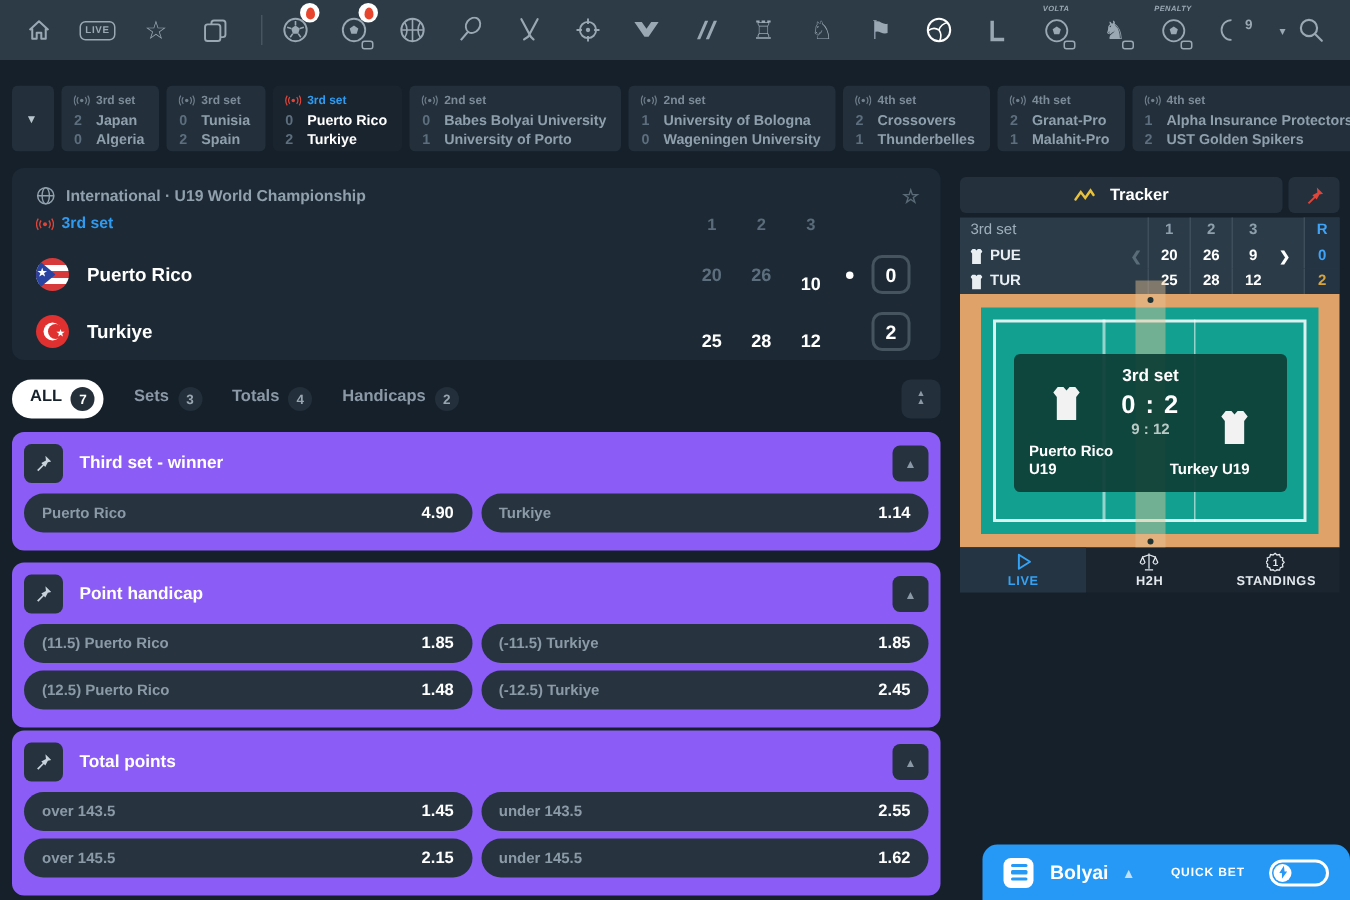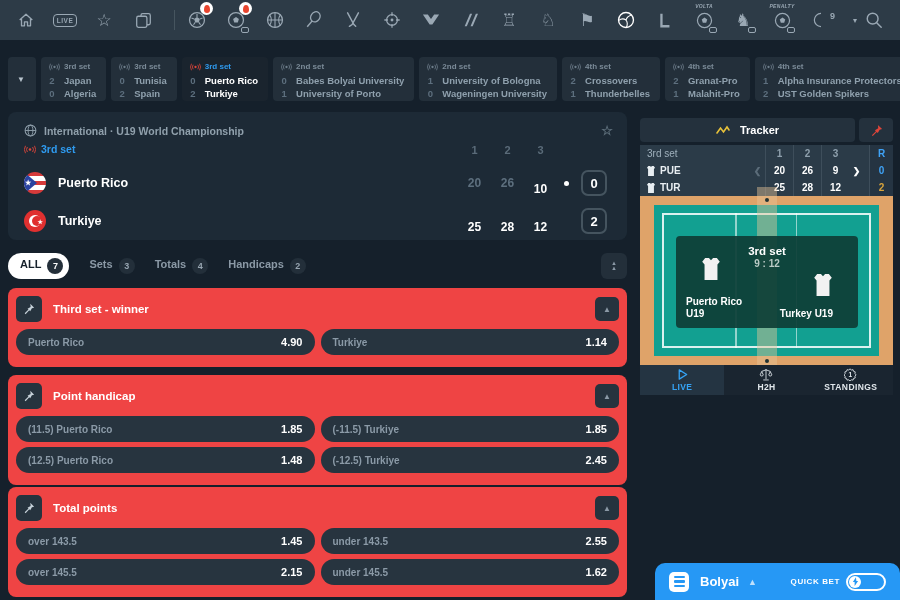--- a/index.html
+++ b/index.html
@@ -90,21 +90,21 @@
   .mtab { display:flex; gap:6px; font-size:11px; font-weight:bold; color:#8b99a6; }
   .mtab .cnt { width:16px; height:16px; border-radius:50%; background:#232f3a; color:#97a5b1;
     font-size:9px; display:flex; align-items:center; justify-content:center; }
   .mtab.active { background:#ffffff; color:#16212b; border-radius:14px; padding:5px 6px 5px 12px; }
   .mtab.active .cnt { background:#242f3a; color:#ffffff; }
   .collapse-all { margin-left:auto; width:26px; height:26px; background:#232f3a; border-radius:6px;
     display:flex; flex-direction:column; align-items:center; justify-content:center;
     color:#8b99a6; font-size:6px; line-height:5px; }
 
   
-  .market { position:absolute; left:8px; width:619px; background:#ef4444; border-radius:8px; padding:7px 8px; }
+  .market { position:absolute; left:8px; width:619px; background:#8b5cf6; border-radius:8px; padding:7px 8px; }
   .mk-head { display:flex; align-items:center; height:28px; margin-bottom:6px; }
   .mk-pin { width:26px; height:26px; background:#26333e; border-radius:5px; color:#c7d2da;
     display:flex; align-items:center; justify-content:center; }
   .mk-title { color:#ffffff; font-size:11.5px; font-weight:bold; margin-left:11px; }
   .mk-collapse { margin-left:auto; width:24px; height:24px; background:#26333e; border-radius:5px;
     color:#8b99a6; font-size:8px; display:flex; align-items:center; justify-content:center; }
   .odds-row { display:flex; gap:6px; margin-bottom:5px; }
   .odds-btn { flex:1; height:26px; background:#27343f; border-radius:13px;
     display:flex; align-items:center; justify-content:space-between; padding:0 12px; }
   .odds-label { color:#8b9aa7; font-size:10px; font-weight:bold; }
@@ -163,21 +163,21 @@
   .rtab.active { background:#243442; color:#35a3f5; }
 
   
   .betslip { position:absolute; left:655px; top:563px; width:245px; height:37px;
     background:#2698f5; border-radius:10px 10px 0 0; display:flex; align-items:center; padding:0 14px; }
   .bs-icon { width:20px; height:20px; background:#ffffff; border-radius:5px;
     display:flex; flex-direction:column; align-items:center; justify-content:center; gap:2px; }
   .bs-icon i { display:block; width:11px; height:2.2px; background:#2698f5; border-radius:1px; }
   .bs-label { color:#ffffff; font-size:13px; font-weight:bold; margin-left:11px; }
   .bs-caret { color:#bfe0fb; font-size:9px; margin-left:9px; }
-  .bs-right { margin-left:auto; display:flex; align-items:center; gap:6px; }
+  .bs-right { margin-left:auto; display:flex; align-items:center; gap:16px; }
   .bs-quick { color:#ffffff; font-size:8px; font-weight:bold; letter-spacing:.6px; }
   .bs-toggle { width:40px; height:18px; border:2px solid #ffffff; border-radius:10px; position:relative; }
   .bs-knob { position:absolute; left:1px; top:1px; width:12px; height:12px; border-radius:50%;
     background:#ffffff; display:flex; align-items:center; justify-content:center; color:#2698f5;
     font-size:8px; font-weight:bold; }
 </style>
 </head>
 <body>
 
 <div class="topbar">
@@ -706,20 +706,21 @@
   <div class="court-inner">
     <div class="court-lines"></div>
     <div class="attack-line" style="left:36%;"></div>
     <div class="attack-line" style="left:63%;"></div>
   </div>
   <div class="net"></div>
   <div class="net-post" style="top:2px;"></div>
   <div class="net-post" style="bottom:2px;"></div>
   <div class="scorecard">
     <div class="sc-set">3rd set</div>
+    <div class="sc-score">0 : 2</div>
     <div class="sc-pts">9 : 12</div>
     <span class="sc-jersey home">
         <svg width="18" height="22" viewBox="0 0 12 15">
           <path d="M2 0h2.6L6 1.6 7.4 0H10l2 2.5-1.6 2V15H1.6V4.5L0 2.5z" fill="#f2f2f2"></path>
         </svg>
       </span>
     <span class="sc-jersey away">
         <svg width="18" height="22" viewBox="0 0 12 15">
           <path d="M2 0h2.6L6 1.6 7.4 0H10l2 2.5-1.6 2V15H1.6V4.5L0 2.5z" fill="#f2f2f2"></path>
         </svg>

